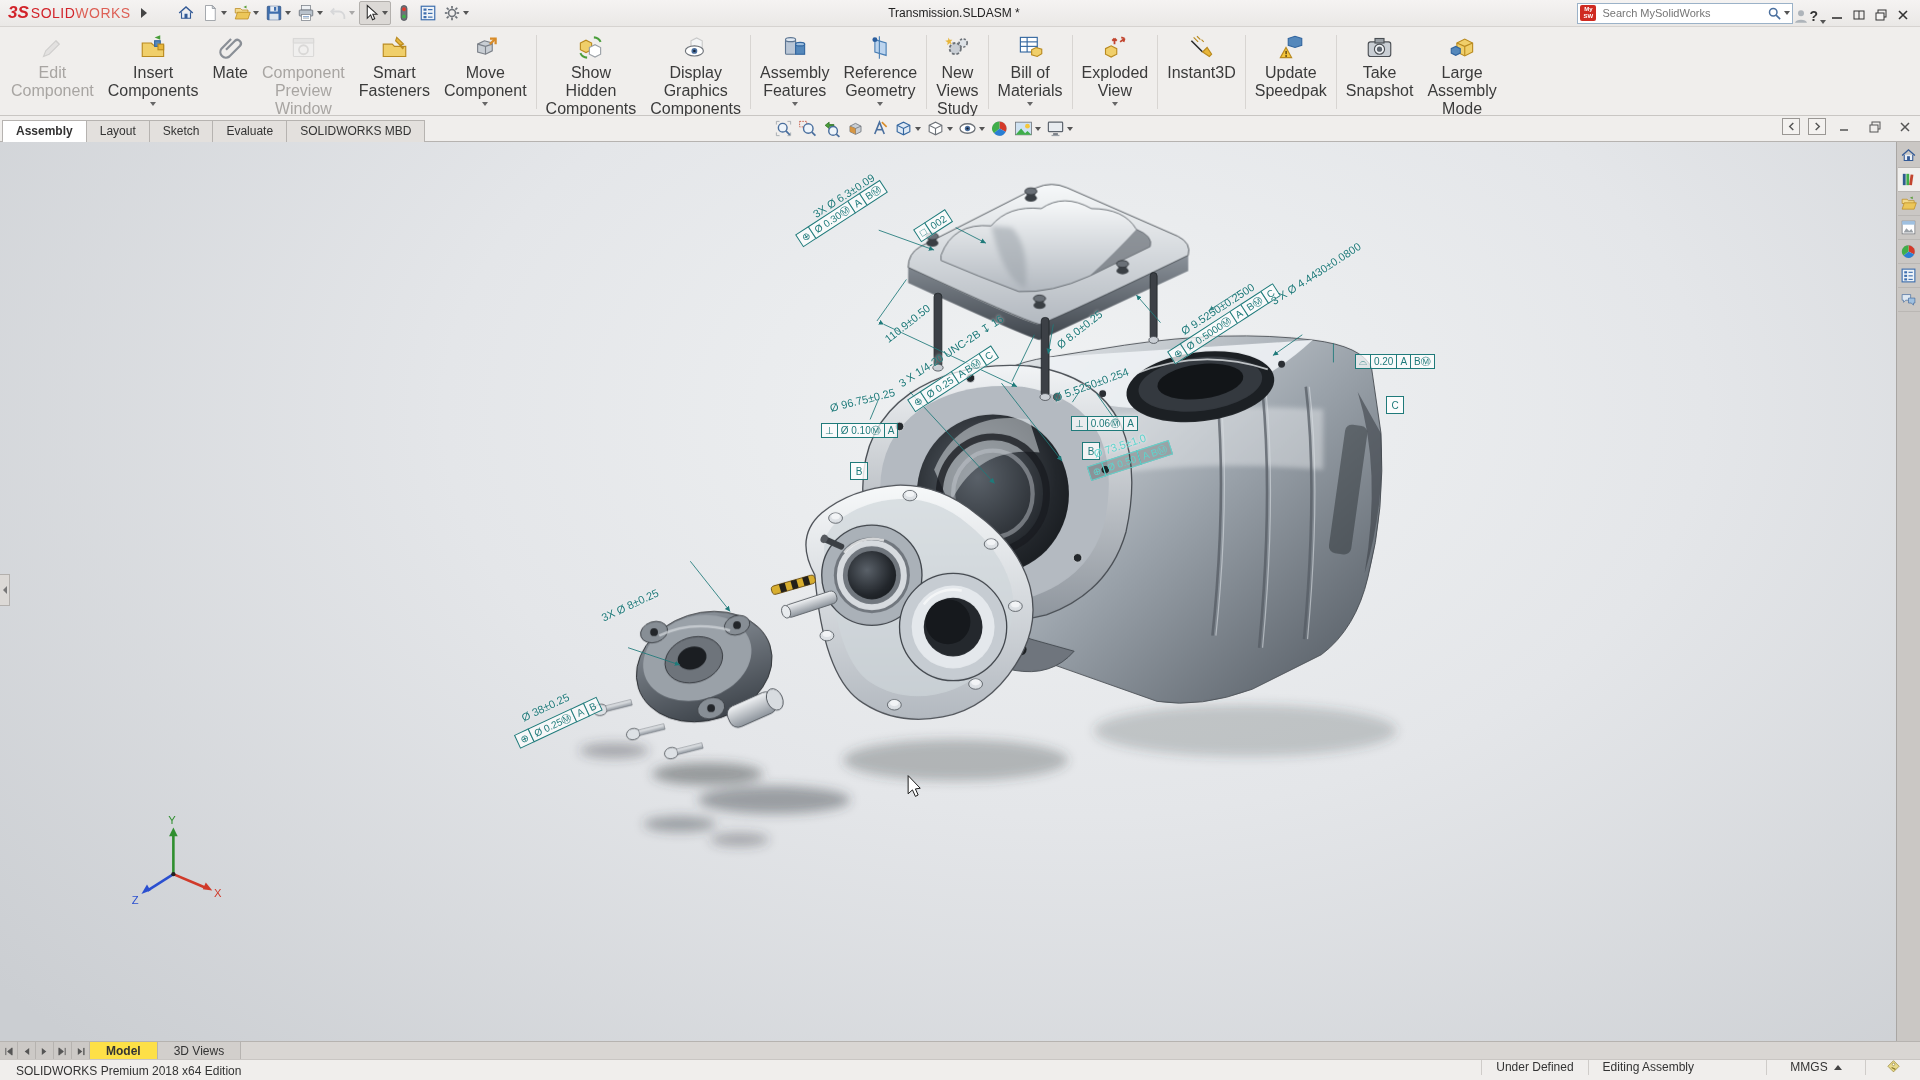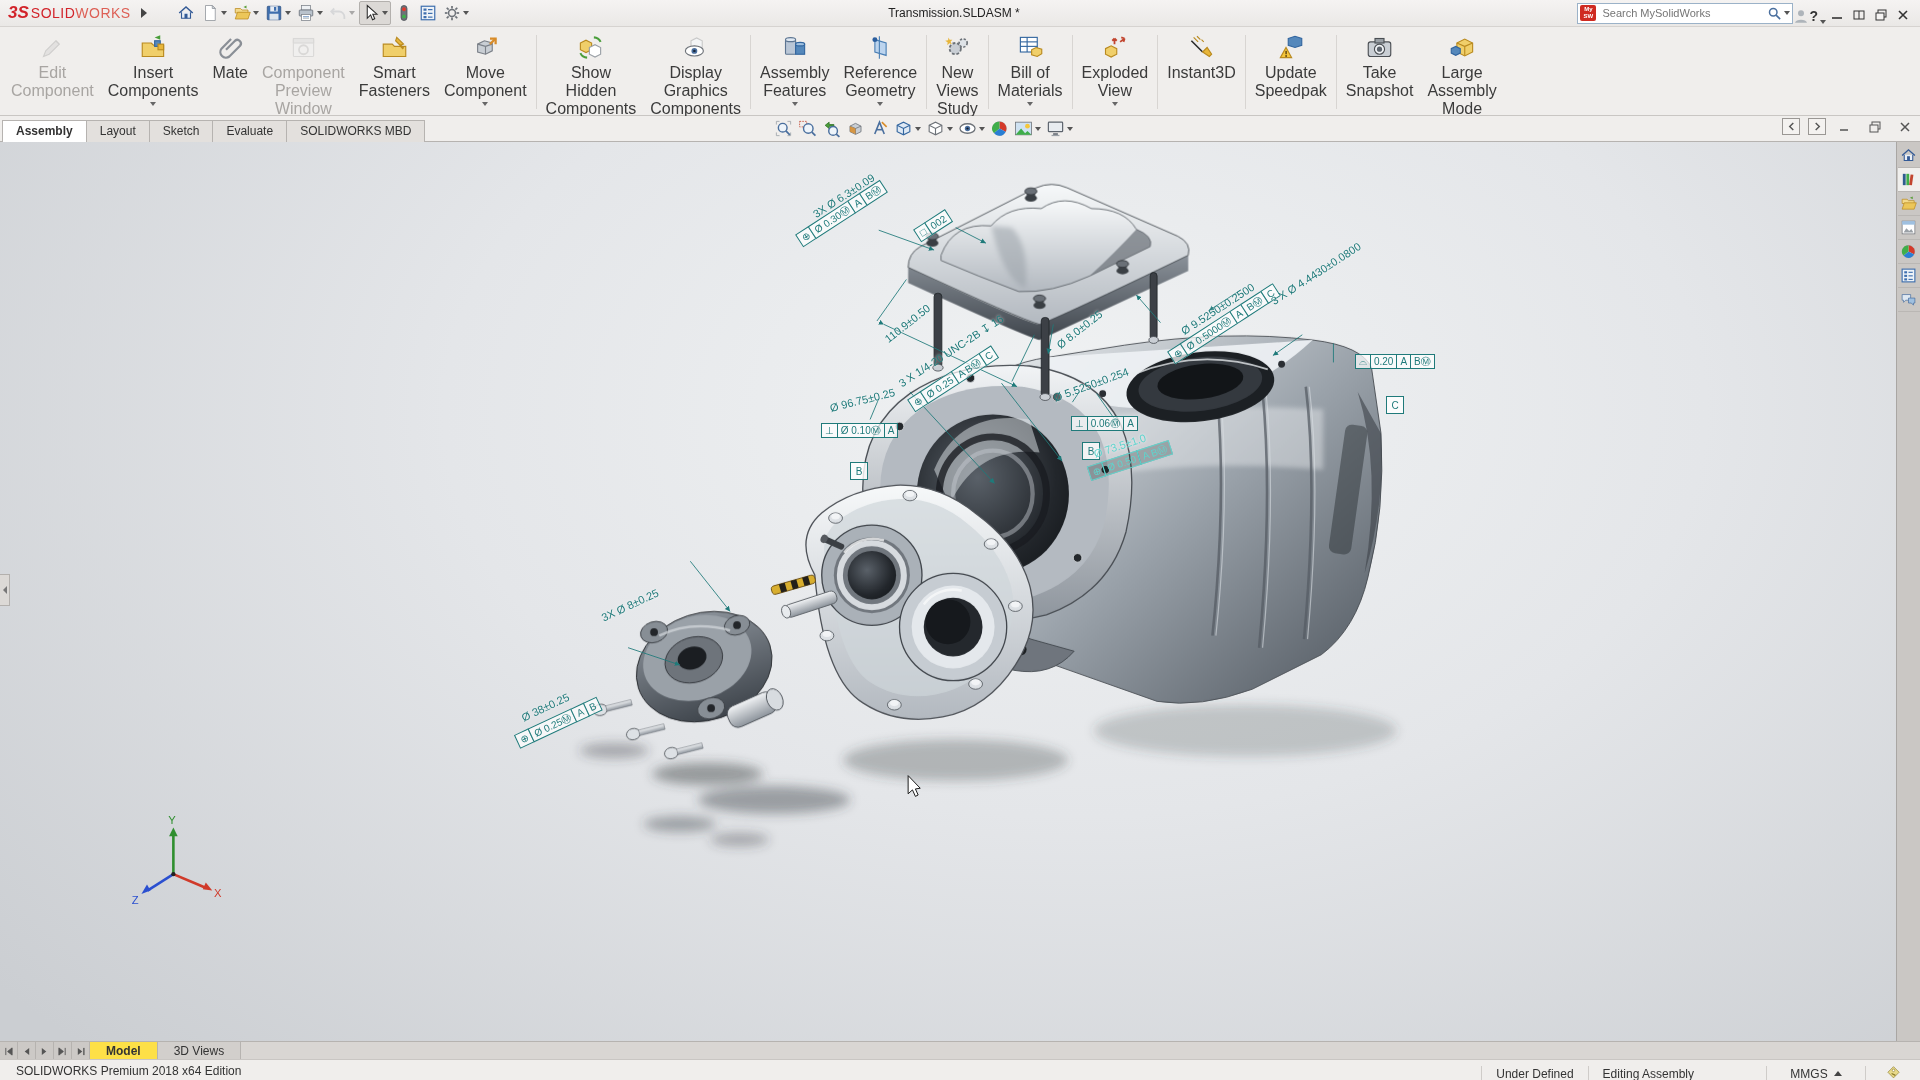--- a/index.html
+++ b/index.html
@@ -80,21 +80,21 @@
   .bottombar{position:absolute;left:0;right:0;top:1041px;height:18px;background:#d9d6d3;
     border-top:1px solid #b6b3b0;display:flex;align-items:stretch;z-index:40}
   .navbtn{width:17px;border-right:1px solid #b6b3b0;background:#ccc9c6;display:flex;align-items:center;justify-content:center}
   .navbtn svg{width:9px;height:9px}
   .mtab{padding:1px 16px;font-size:12px;color:#333;display:flex;align-items:center;border-right:1px solid #b6b3b0;background:#d2cfcc}
   .mtab.active{background:#fde047;font-weight:bold}
   
   .statusbar{position:absolute;left:0;right:0;top:1059px;height:21px;background:#f0eeec;
     border-top:1px solid #c9c6c3;display:flex;align-items:center;font-size:12px;color:#333;z-index:40}
   .sleft{margin-left:16px}
-  .sright{margin-left:auto;display:flex;align-items:flex-end;height:100%}
+  .sright{margin-left:auto;display:flex;align-items:flex-start;height:100%}
   .sitem{padding:0 14px;border-left:1px solid #cfccc9;height:70%;display:flex;align-items:center;gap:6px}
   .upcaret{width:0;height:0;border-bottom:5px solid #444;border-left:4px solid transparent;border-right:4px solid transparent}
   .stag{width:26px;display:flex;justify-content:center}
   .stag svg{width:15px;height:15px}
 </style>
 </head>
 <body>
 
 <div class="titlebar">
   <div class="brand">

